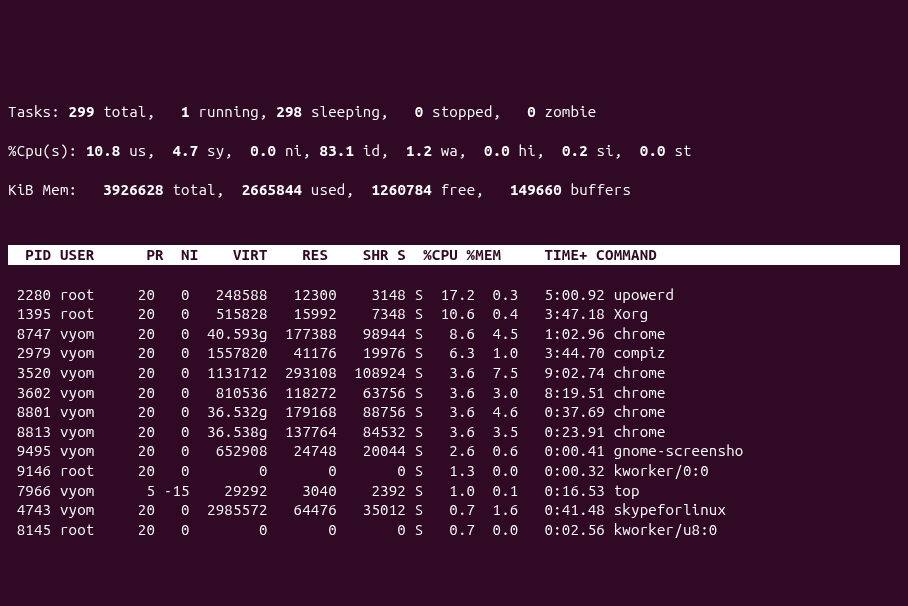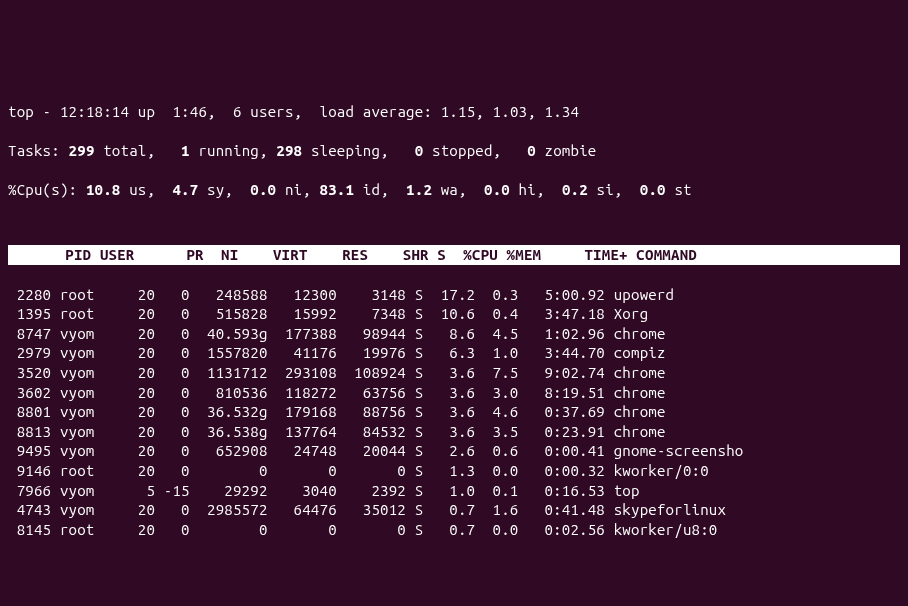--- a/index.html
+++ b/index.html
@@ -17,36 +17,35 @@
       white-space: pre;
       letter-spacing: 0.2px;
     }
     .summary {
       margin-bottom: 6px;
     }
     .header-row {
       background: #fff;
       color: #300a24;
       font-weight: bold;
-      padding-left: 40px;
     }
     .bold {
       font-weight: bold;
     }
     .row {
       display: block;
     }
   </style>
 </head>
 <body>
 
 
 
 <div class="summary">
-<span class="row"><span>top - </span><span>12:18:14</span><span> up  </span><span>1:46</span><span>,  </span><span>6 users</span><span>,  load average: </span><span>1.15, 1.03, 1.34</span></span>
 <span class="row"><span>Tasks: </span><span class="bold">299</span><span> total,   </span><span class="bold">1</span><span> running, </span><span class="bold">298</span><span> sleeping,   </span><span class="bold">0</span><span> stopped,   </span><span class="bold">0</span><span> zombie</span></span>
 <span class="row"><span>%Cpu(s): </span><span class="bold">10.8</span><span> us,  </span><span class="bold">4.7</span><span> sy,  </span><span class="bold">0.0</span><span> ni, </span><span class="bold">83.1</span><span> id,  </span><span class="bold">1.2</span><span> wa,  </span><span class="bold">0.0</span><span> hi,  </span><span class="bold">0.2</span><span> si,  </span><span class="bold">0.0</span><span> st</span></span>
+<span class="row"><span>KiB Mem:   </span><span class="bold">3926628</span><span> total,  </span><span class="bold">2665844</span><span> used,  </span><span class="bold">1260784</span><span> free,   </span><span class="bold">149660</span><span> buffers</span></span>
 </div>
 <div class="header-row">  PID USER      PR  NI    VIRT    RES    SHR S  %CPU %MEM     TIME+ COMMAND        </div>
 <div id="process-list"><div class="row"> 2280 root     20   0   248588   12300    3148 S  17.2  0.3   5:00.92 upowerd</div><div class="row"> 1395 root     20   0   515828   15992    7348 S  10.6  0.4   3:47.18 Xorg</div><div class="row"> 8747 vyom     20   0  40.593g  177388   98944 S   8.6  4.5   1:02.96 chrome</div><div class="row"> 2979 vyom     20   0  1557820   41176   19976 S   6.3  1.0   3:44.70 compiz</div><div class="row"> 3520 vyom     20   0  1131712  293108  108924 S   3.6  7.5   9:02.74 chrome</div><div class="row"> 3602 vyom     20   0   810536  118272   63756 S   3.6  3.0   8:19.51 chrome</div><div class="row"> 8801 vyom     20   0  36.532g  179168   88756 S   3.6  4.6   0:37.69 chrome</div><div class="row"> 8813 vyom     20   0  36.538g  137764   84532 S   3.6  3.5   0:23.91 chrome</div><div class="row"> 9495 vyom     20   0   652908   24748   20044 S   2.6  0.6   0:00.41 gnome-screensho</div><div class="row"> 9146 root     20   0        0       0       0 S   1.3  0.0   0:00.32 kworker/0:0</div><div class="row"> 7966 vyom      5 -15    29292    3040    2392 S   1.0  0.1   0:16.53 top</div><div class="row"> 4743 vyom     20   0  2985572   64476   35012 S   0.7  1.6   0:41.48 skypeforlinux</div><div class="row"> 8145 root     20   0        0       0       0 S   0.7  0.0   0:02.56 kworker/u8:0</div></div>
 
 
 
 
 </body></html>

